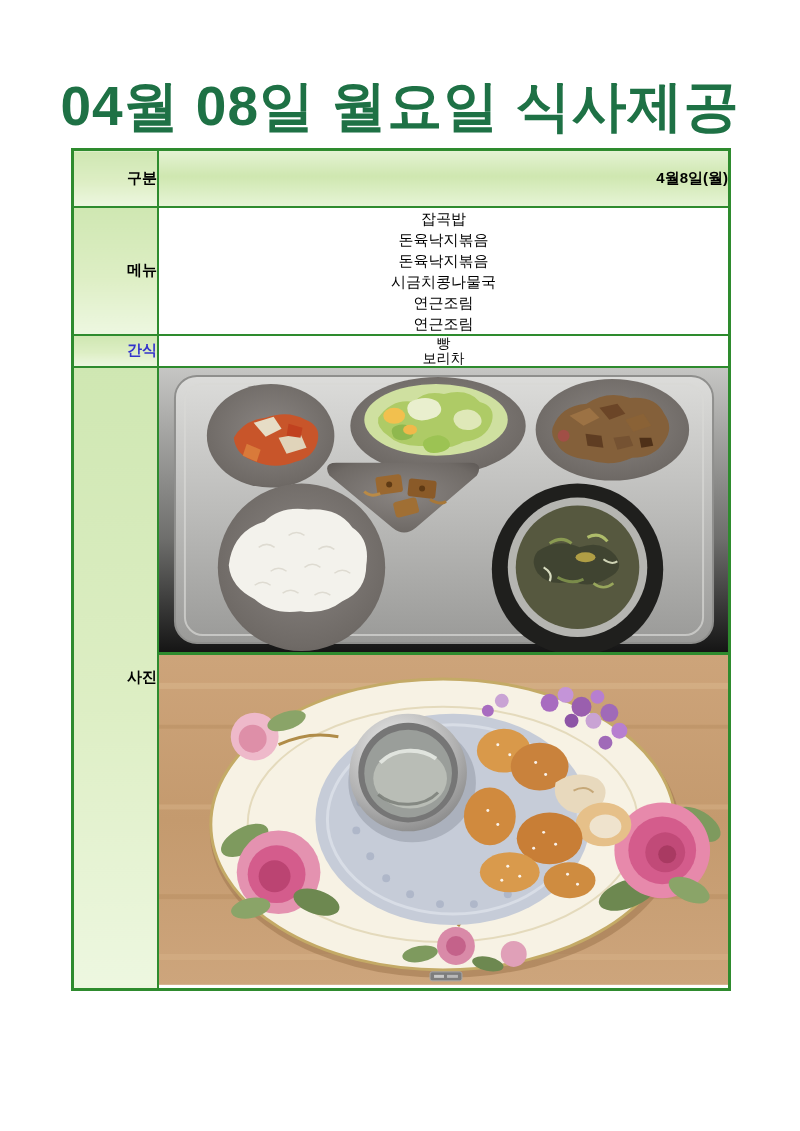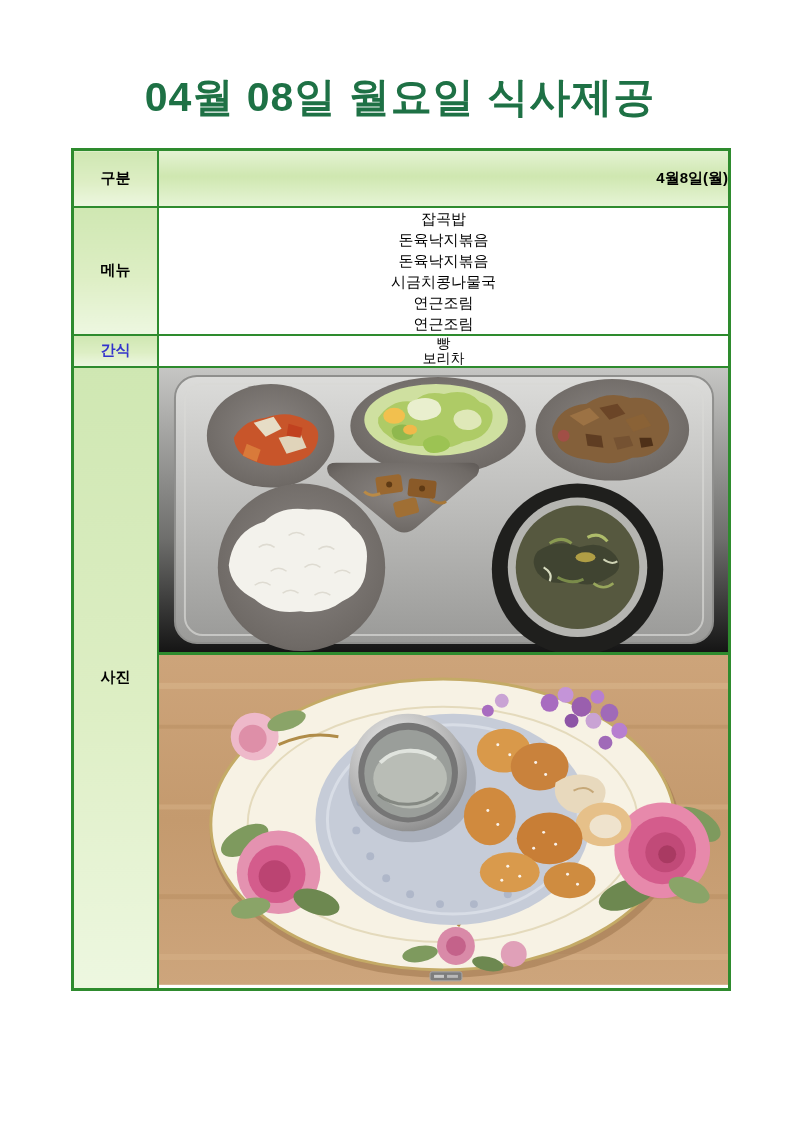--- a/index.html
+++ b/index.html
@@ -16,21 +16,21 @@
     background: #ffffff;
     overflow: hidden;
   }
   .title {
     position: absolute;
     top: 70px;
     left: 0;
     width: 800px;
     margin: 0;
     text-align: center;
-    font-size: 41px;
+    font-size: 55px;
     font-weight: bold;
     letter-spacing: 1px;
     color: #1e7145;
   }
   table.meal-table {
     position: absolute;
     top: 148px;
     left: 71px;
     width: 660px;
     border-collapse: collapse;
@@ -40,21 +40,21 @@
     border: 2px solid #2e8b2e;
   }
   table.meal-table {
     border-width: 3px;
   }
   .meal-table th {
     width: 83px;
     background: linear-gradient(180deg, #cfe7b2 0%, #ddeec4 55%, #edf7e0 100%);
     font-size: 15px;
     font-weight: bold;
-    text-align: center;
+    text-align: right;
     vertical-align: middle;
     padding: 0;
   }
   .meal-table td { padding: 0; vertical-align: middle; }
   .row-category { height: 57px; }
   .row-category td {
     background: linear-gradient(180deg, #e3f2d2 0%, #cfe7b0 45%, #e6f4d6 100%);
     text-align: right;
     font-size: 15px;
     font-weight: bold;

